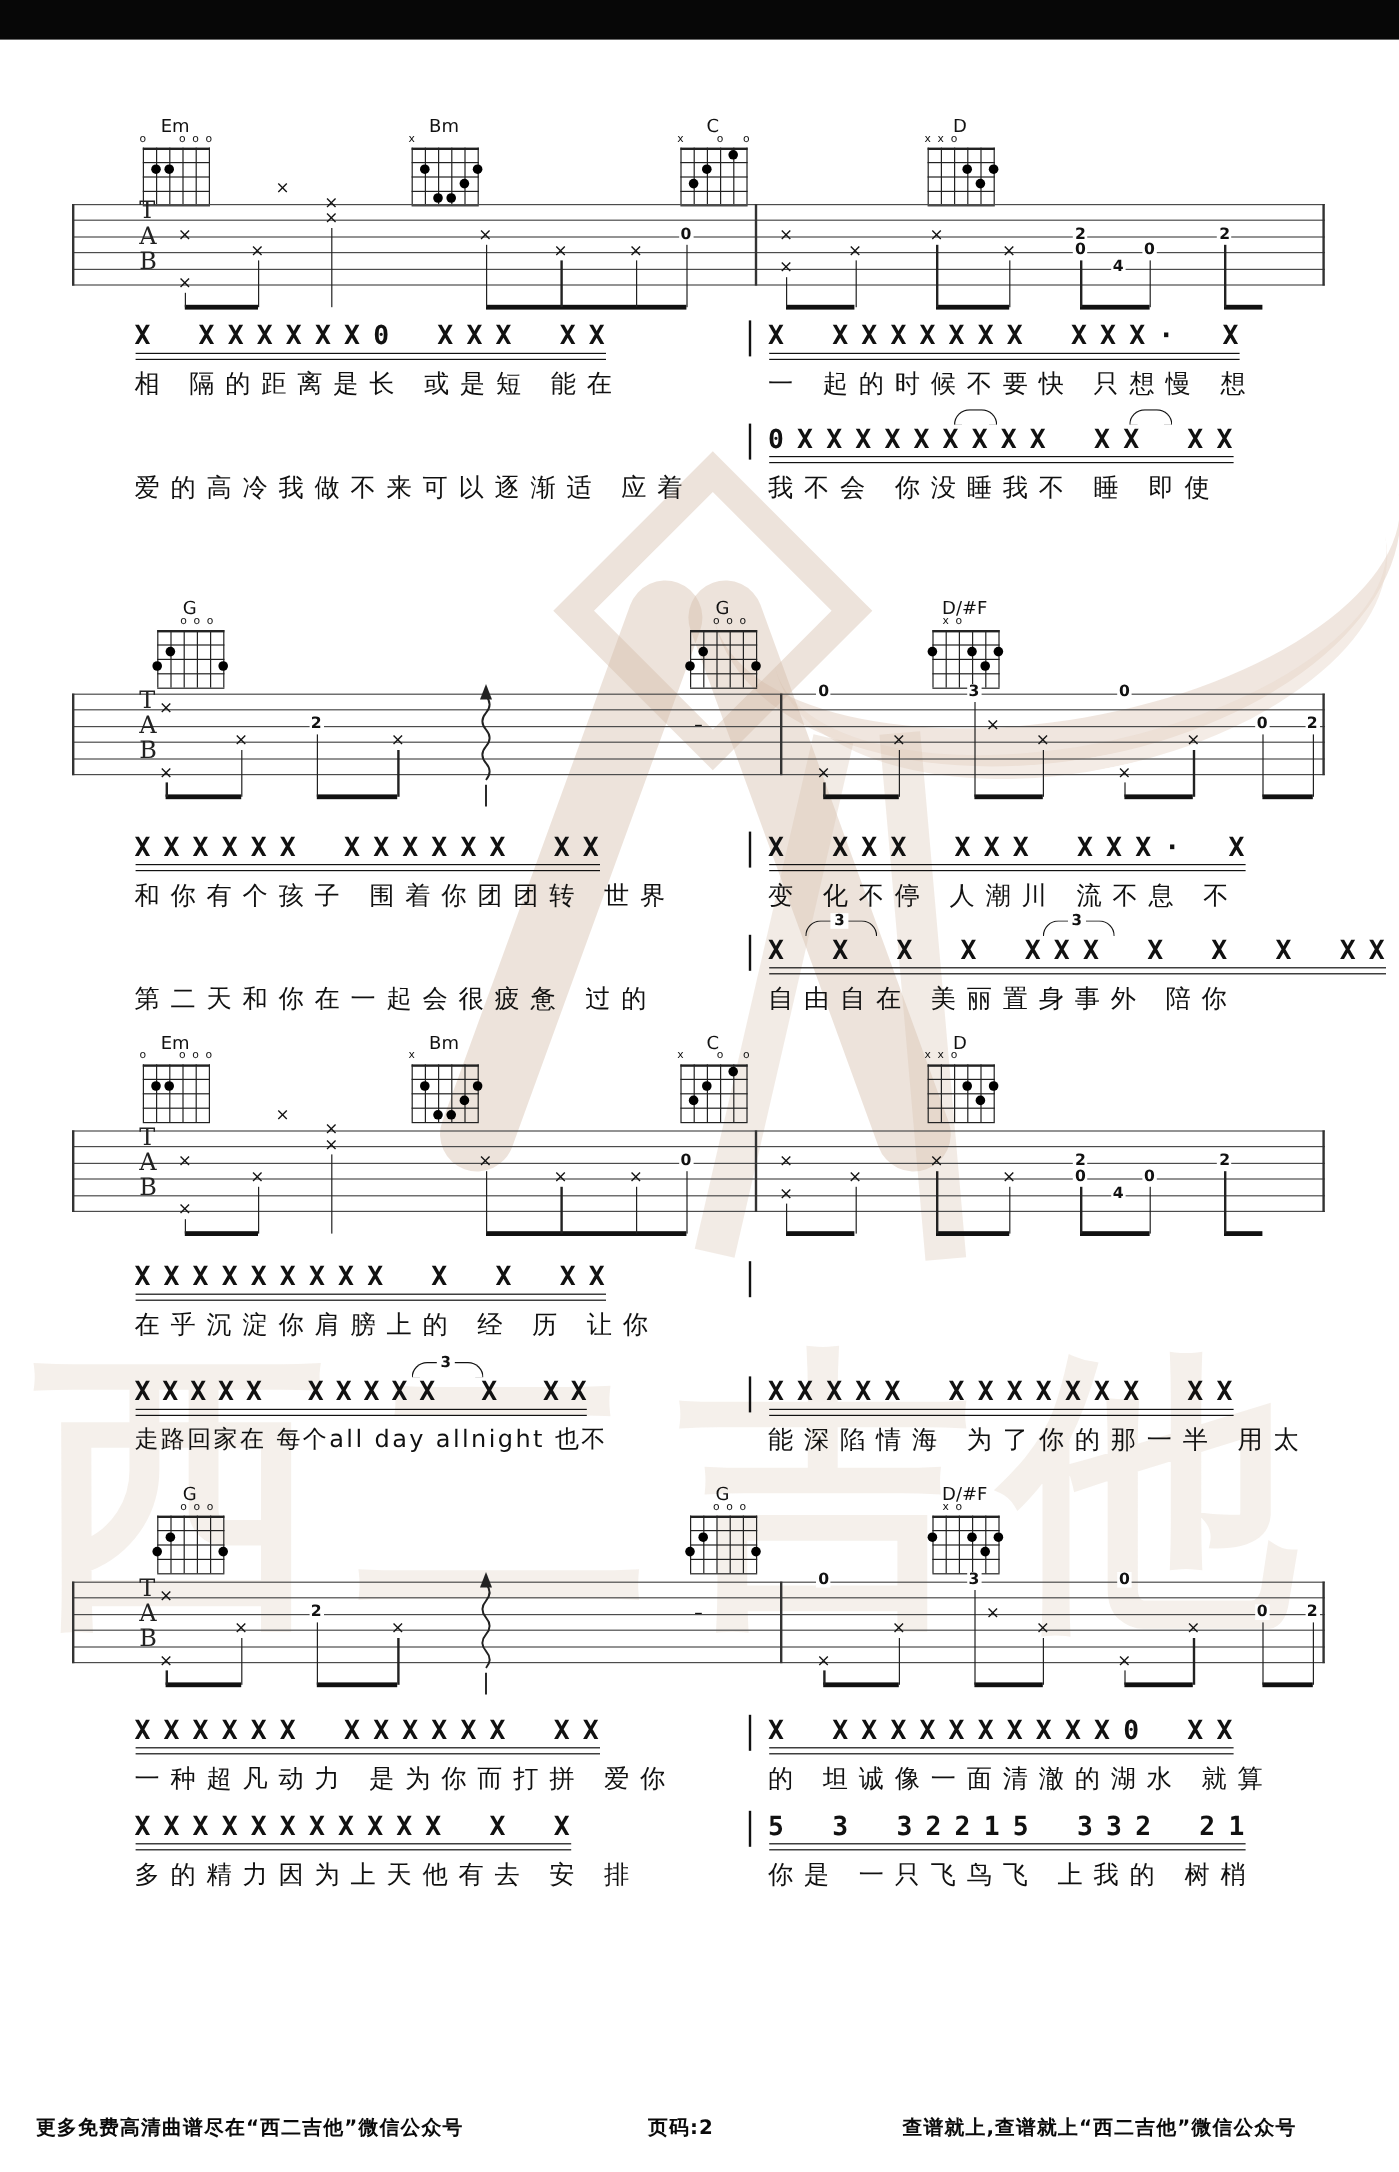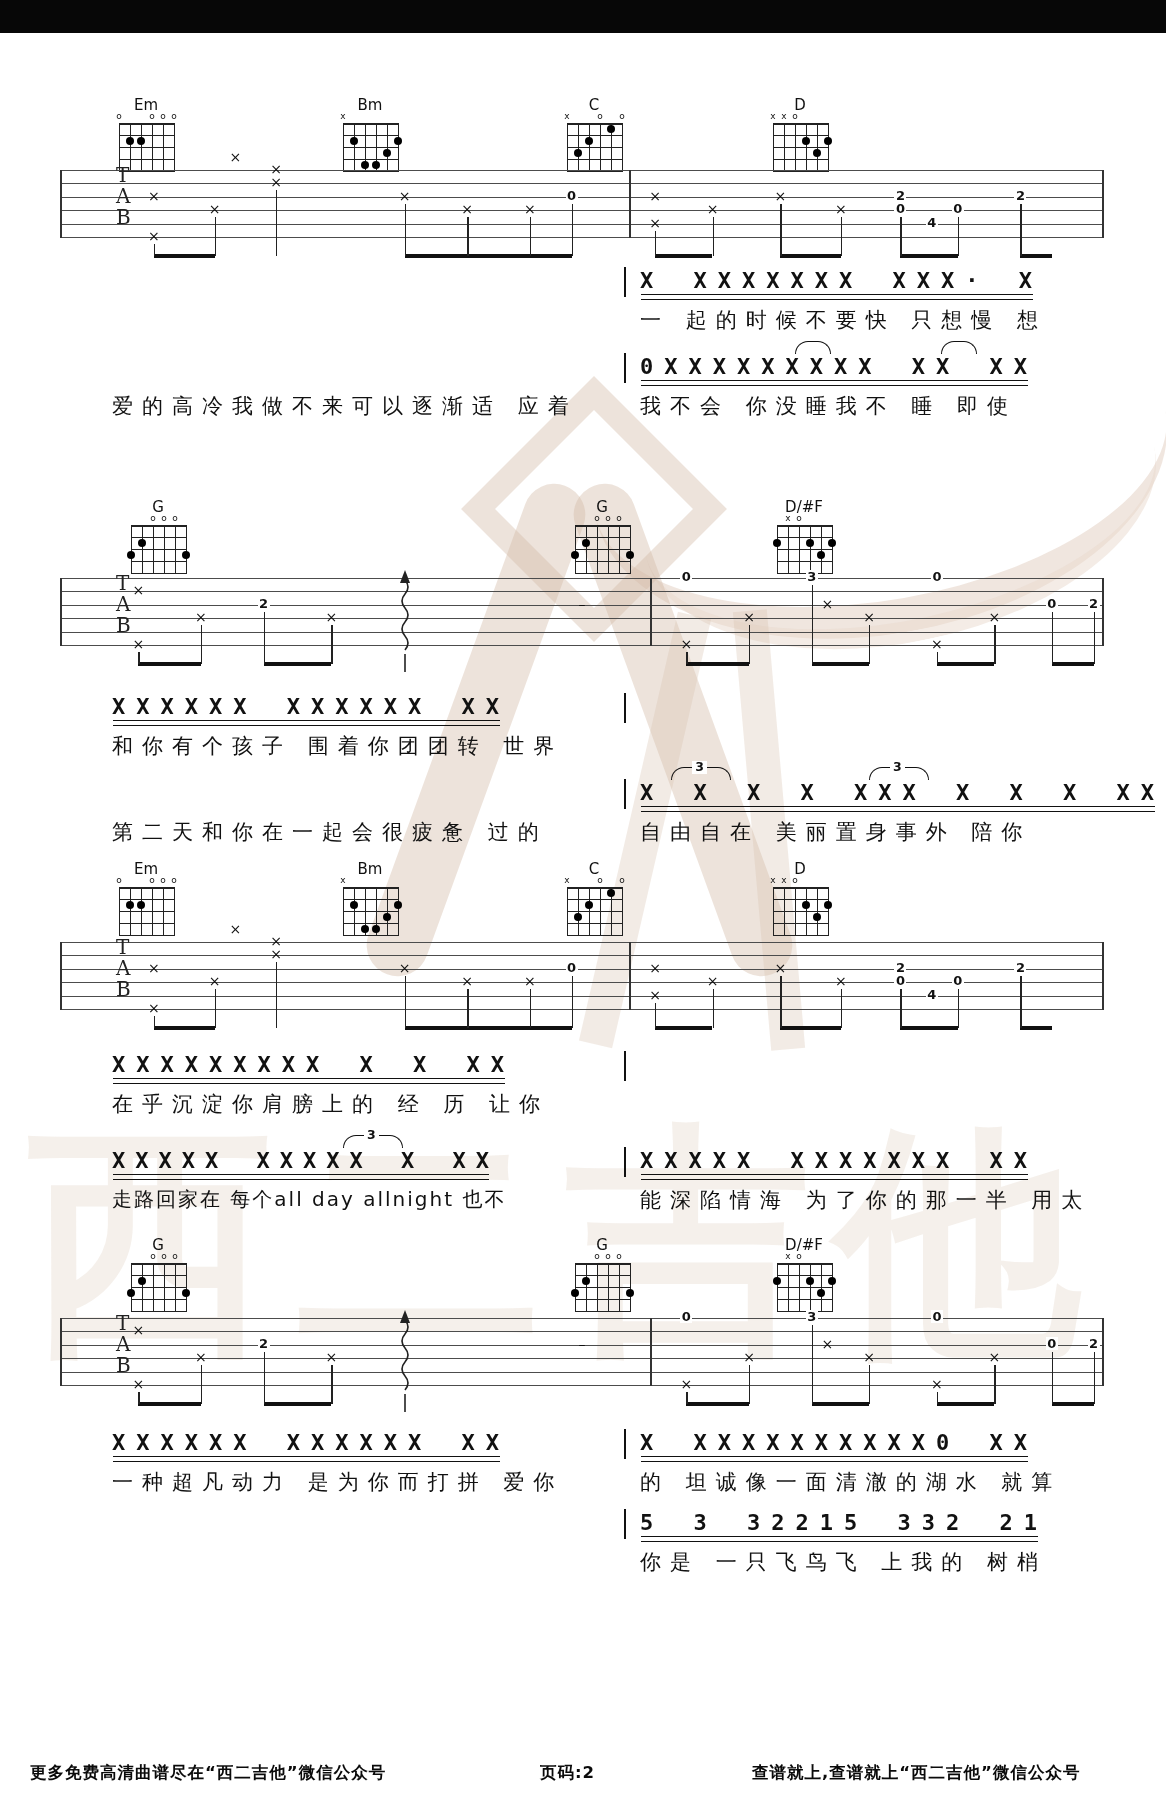--- a/index.html
+++ b/index.html
@@ -591,30 +591,32 @@
       <div class="tev" style="left: 870.96px; top: 59px;">×</div>
       <div class="tev" style="left: 928.38px; top: 32.2px;">×</div>
       <div class="tev dig" style="left: 985.8px; top: 18.8px;">0</div>
       <div class="tev dig" style="left: 1027.56px; top: 18.8px;">2</div>
       <div class="arrowwrap" style="left: 337.52px;"><svg width="14" height="104" viewBox="0 0 14 104">
           <polygon points="7,0 2,13 12,13" fill="#222"></polygon>
           <path d="M7,10 q6,7 0,14 q-6,7 0,14 q6,7 0,14 q-6,7 0,14 q6,7 0,14 M7,84 L7,102" stroke="#222" stroke-width="1.6" fill="none"></path>
         </svg></div>
     </div>
     <div class="vline" style="left: 112px; top: 270px;">
+      <div class="seg" style="left: 0px; width: 500px;"><div class="rhy">X XXXXXX0 XXX XX</div><div class="lyr">相 隔的距离是长  或是短 能在</div></div>
       <div class="seg" style="left: 528px; width: 430px;"><div class="rhy">X XXXXXXX XXX· X</div><div class="lyr">一 起的时候不要快 只想慢  想</div></div>
       <div class="lbar"></div>
     </div>
     <div class="vline" style="left: 112px; top: 356px;">
       <div class="seg" style="left: 0px; width: 500px;"><div class="lyr">爱的高冷我做不来可以逐渐适 应着</div></div>
       <div class="seg" style="left: 528px; width: 430px;"><div class="rhy">0XXXXXXXXX XX XX</div><div class="lyr">我不会 你没睡我不 睡  即使</div><div class="arc" style="left: 155px; width: 34px;"></div><div class="arc" style="left: 301.2px; width: 34px;"></div></div>
       <div class="lbar"></div>
     </div>
     <div class="vline" style="left: 112px; top: 696px;">
       <div class="seg" style="left: 0px; width: 500px;"><div class="rhy">XXXXXX XXXXXX XX</div><div class="lyr">和你有个孩子 围着你团团转 世界</div></div>
+      <div class="seg" style="left: 528px; width: 430px;"><div class="rhy">X XXX XXX XXX· X</div><div class="lyr">变 化不停 人潮川 流不息  不</div></div>
       <div class="lbar"></div>
     </div>
     <div class="vline" style="left: 112px; top: 782px;">
       <div class="seg" style="left: 0px; width: 500px;"><div class="lyr">第二天和你在一起会很疲惫 过的</div></div>
       <div class="seg" style="left: 528px; width: 430px;"><div class="rhy">X X X X XXX X X X XX</div><div class="lyr">自由自在 美丽置身事外 陪你</div><div class="arc" style="left: 31.2px; width: 58px;"></div><div class="arcn" style="left: 52.2px;">3</div><div class="arc" style="left: 229px; width: 58px;"></div><div class="arcn" style="left: 250px;">3</div></div>
       <div class="lbar"></div>
     </div>
     <div class="vline" style="left: 112px; top: 1054px;">
       <div class="seg" style="left: 0px; width: 500px;"><div class="rhy">XXXXXXXXX X X XX</div><div class="lyr">在乎沉淀你肩膀上的 经 历 让你</div></div>
       <div class="lbar"></div>
@@ -623,16 +625,17 @@
       <div class="seg tight" style="left: 0px; width: 500px;"><div class="rhy">XXXXX XXXXX X XX</div><div class="lyr">走路回家在 每个all day allnight 也不</div><div class="arc" style="left: 231px; width: 58px;"></div><div class="arcn" style="left: 252px;">3</div></div>
       <div class="seg" style="left: 528px; width: 430px;"><div class="rhy">XXXXX XXXXXXX XX</div><div class="lyr">能深陷情海 为了你的那一半 用太</div></div>
       <div class="lbar"></div>
     </div>
     <div class="vline" style="left: 112px; top: 1432px;">
       <div class="seg" style="left: 0px; width: 500px;"><div class="rhy">XXXXXX XXXXXX XX</div><div class="lyr">一种超凡动力 是为你而打拼 爱你</div></div>
       <div class="seg" style="left: 528px; width: 430px;"><div class="rhy">X XXXXXXXXXX0 XX</div><div class="lyr">的 坦诚像一面清澈的湖水  就算</div></div>
       <div class="lbar"></div>
     </div>
     <div class="vline" style="left: 112px; top: 1512px;">
+      <div class="seg" style="left: 0px; width: 500px;"><div class="rhy">XXXXXXXXXXX X X</div><div class="lyr">多的精力因为上天他有去 安 排</div></div>
       <div class="seg" style="left: 528px; width: 430px;"><div class="rhy">5 3 32215 332 21</div><div class="lyr">你是 一只飞鸟飞 上我的 树梢</div></div>
       <div class="lbar"></div>
     </div>
   </div>
 
 </body></html>

